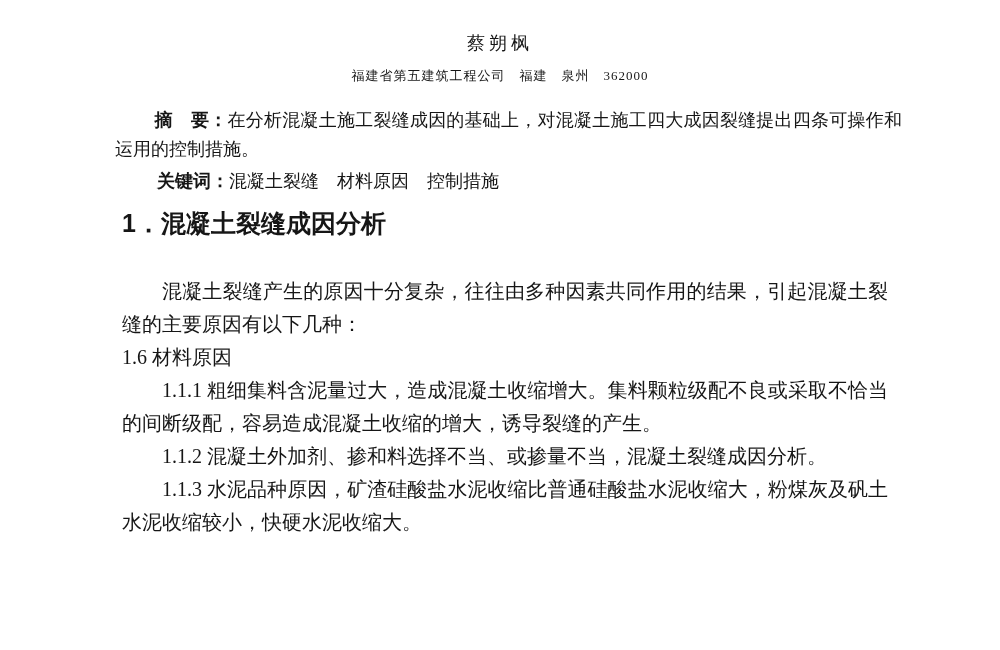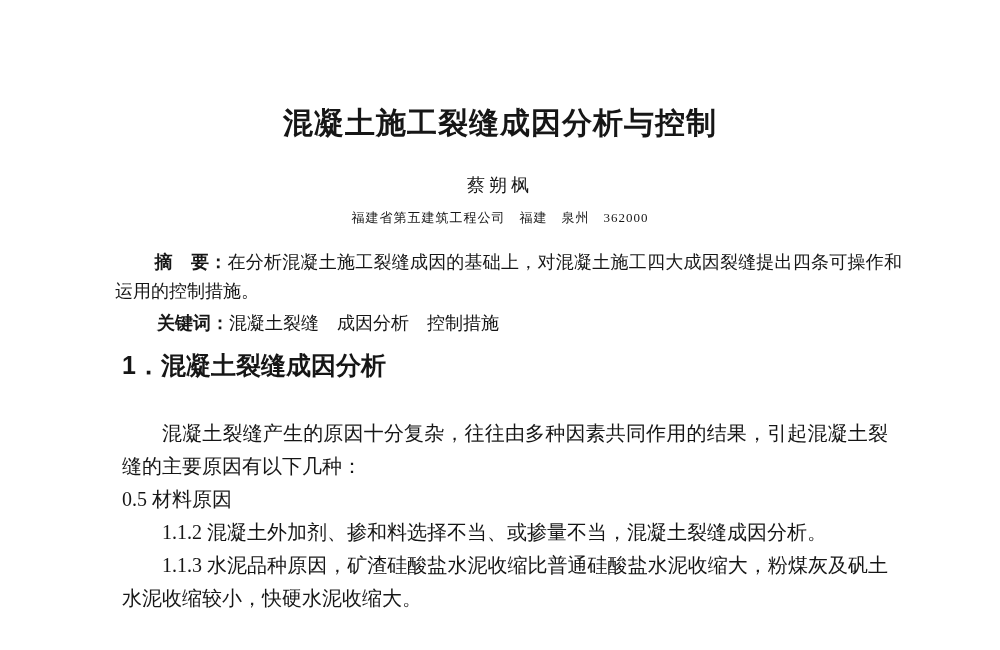--- a/index.html
+++ b/index.html
@@ -78,34 +78,34 @@
   }
   .body-para.indent {
     text-indent: 2em;
   }
 </style>
 </head>
 <body>
 
 <div class="page">
 
-  <h1 class="doc-title">混凝土施工裂缝成因分析与控制</h1>
 
   <div class="doc-author">蔡朔枫</div>
 
   <div class="doc-affiliation">福建省第五建筑工程公司　福建　泉州　362000</div>
 
   <p class="doc-abstract"><span class="label-bold">摘　要：</span><span>在分析混凝土施工裂缝成因的基础上，对混凝土施工四大成因裂缝提出四条可操作和运用的控制措施。</span></p>
 
-  <p class="doc-keywords"><span class="label-bold">关键词：</span><span>混凝土裂缝　成因分析　控制措施</span></p>
+  <p class="doc-keywords"><span class="label-bold">关键词：</span><span>混凝土裂缝　材料原因　控制措施</span></p>
 
   <h2 class="section-heading">1．混凝土裂缝成因分析</h2>
 
   <p class="body-para indent first">混凝土裂缝产生的原因十分复杂，往往由多种因素共同作用的结果，引起混凝土裂缝的主要原因有以下几种：</p>
 
-  <p class="body-para">0.5 材料原因</p>
+  <p class="body-para">1.6 材料原因</p>
 
+  <p class="body-para indent">1.1.1 粗细集料含泥量过大，造成混凝土收缩增大。集料颗粒级配不良或采取不恰当的间断级配，容易造成混凝土收缩的增大，诱导裂缝的产生。</p>
 
   <p class="body-para indent">1.1.2 混凝土外加剂、掺和料选择不当、或掺量不当，混凝土裂缝成因分析。</p>
 
   <p class="body-para indent">1.1.3 水泥品种原因，矿渣硅酸盐水泥收缩比普通硅酸盐水泥收缩大，粉煤灰及矾土水泥收缩较小，快硬水泥收缩大。</p>
 
 </div>
 
 </body></html>

